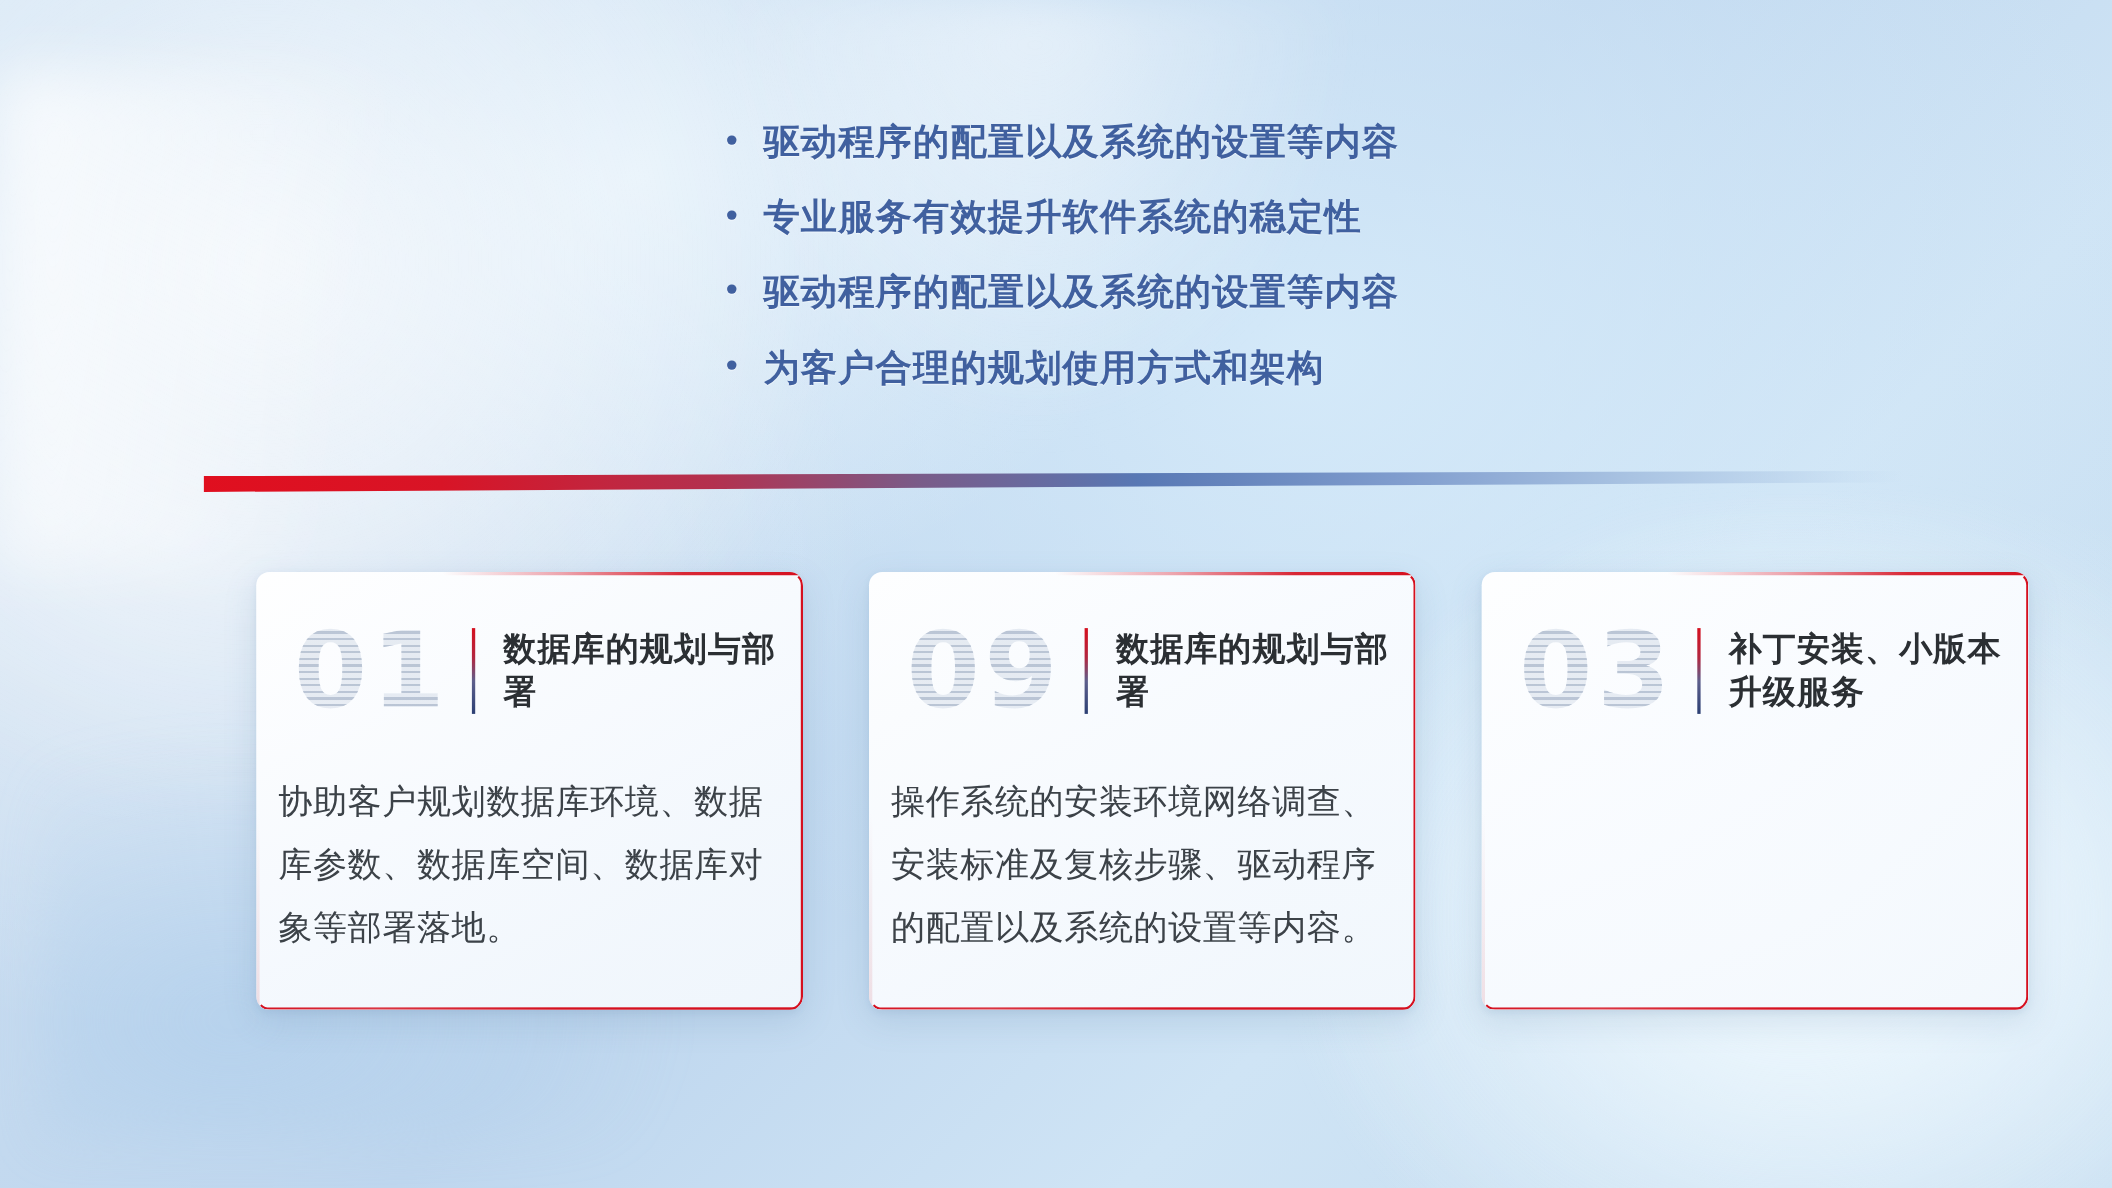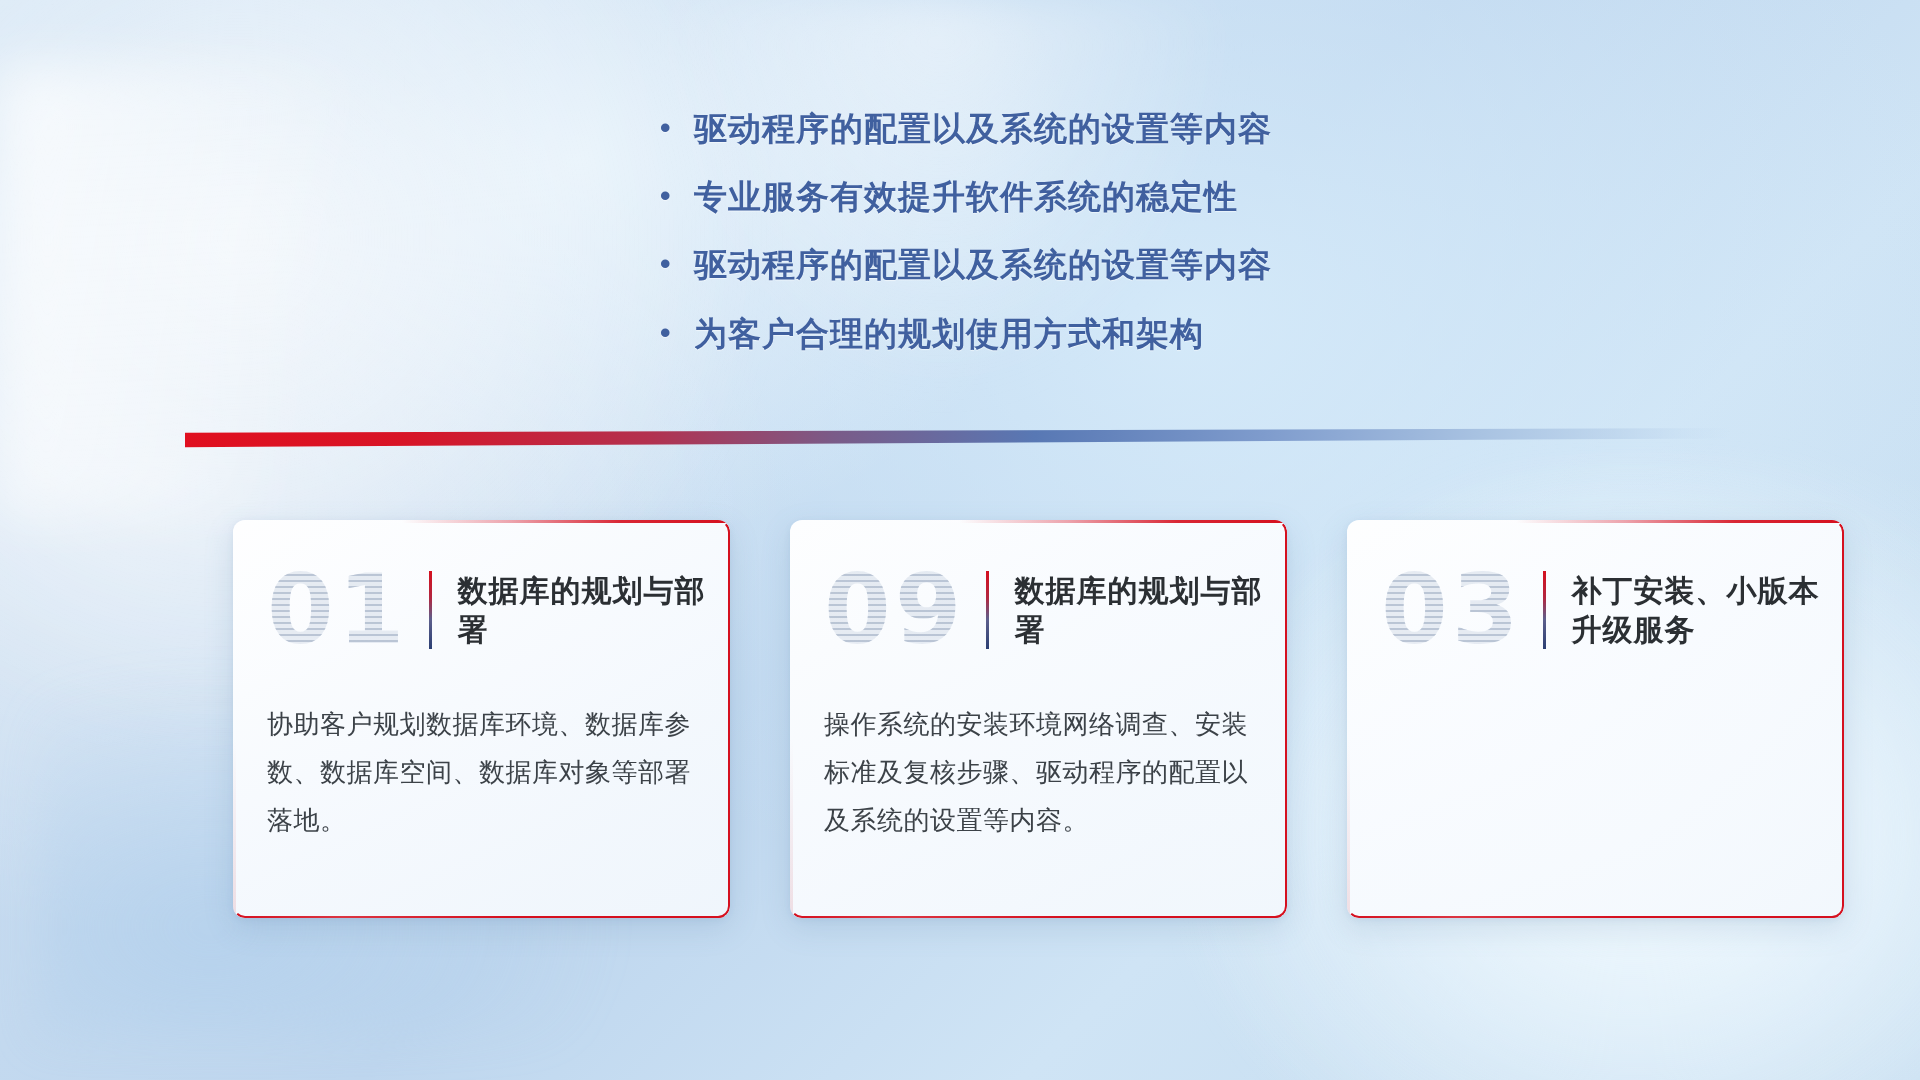--- a/index.html
+++ b/index.html
@@ -159,22 +159,22 @@
   }
   .card-title{
     font-size:30px;
     font-weight:700;
     color:#2b2f33;
     line-height:1.3;
     letter-spacing:1px;
     max-width:270px;
   }
   .card-body{
-    padding:0 34px;
-    font-size:26px;
+    padding:0 20px;
+    font-size:31px;
     line-height:1.85;
     color:#3c4248;
     letter-spacing:0.5px;
   }
 </style>
 </head>
 <body>
 
 <div id="slide">
   <div class="glow-a"></div>

